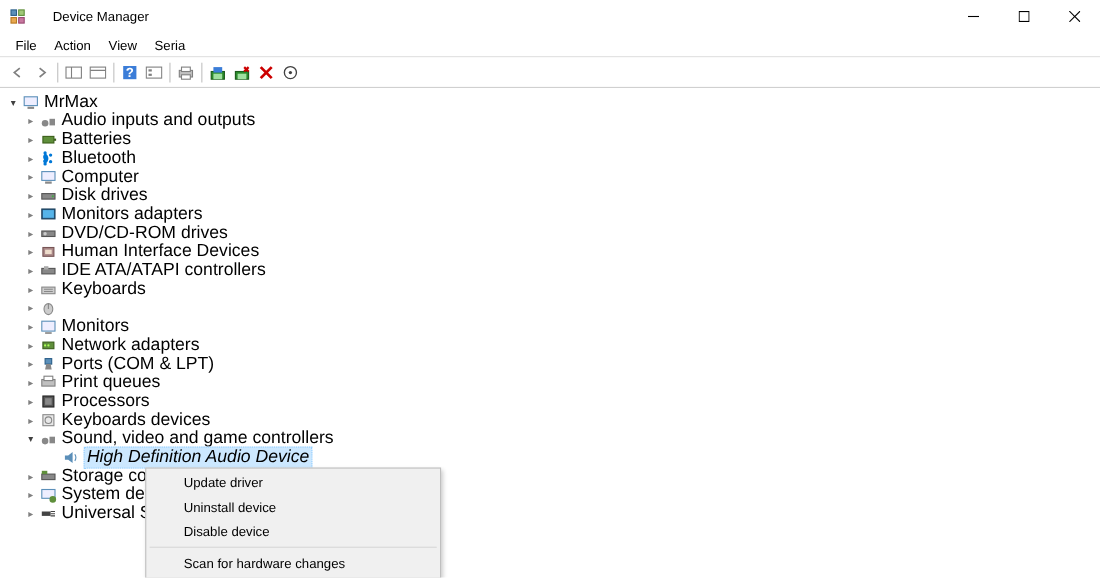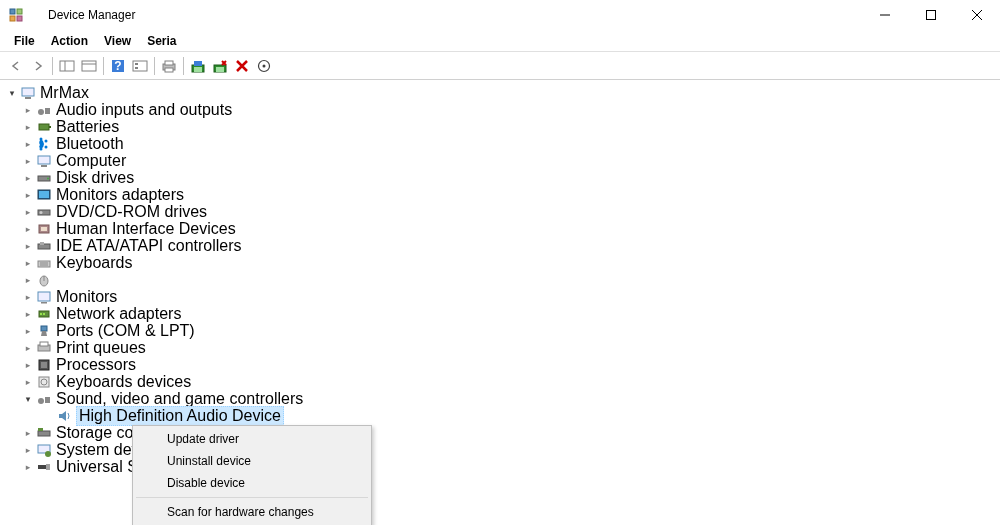--- a/index.html
+++ b/index.html
@@ -3,33 +3,33 @@
 <meta charset="utf-8">
 <style>
 * { margin: 0; padding: 0; box-sizing: border-box; font-family: "Segoe UI", Tahoma, sans-serif; font-size: 12px; }
 body { background: #fff; width: 1000px; height: 525px; overflow: hidden; position: relative; }
 .titlebar { display: flex; align-items: center; height: 30px; padding: 0 8px; }
 .titlebar-icon { width: 16px; height: 16px; margin-right: 8px; }
 .titlebar-title { flex: 1; font-size: 12px; margin-left: 16px; }
 .window-controls { display: flex; position: absolute; right: 0; top: 0; }
 .window-controls div { width: 46px; height: 30px; display: flex; align-items: center; justify-content: center; font-size: 14px; }
 .menubar { display: flex; height: 22px; align-items: center; padding: 0 6px; border-bottom: 1px solid #e0e0e0; }
-.menubar span { padding: 2px 8px; font-size: 12px; font-weight: bold; }
+.menubar span { padding: 2px 8px; font-size: 12px; }
 .toolbar { display: flex; height: 28px; align-items: center; padding: 2px 6px; border-bottom: 1px solid #d0d0d0; gap: 2px; }
 .toolbar .sep { width: 1px; height: 18px; background: #c0c0c0; margin: 0 2px; }
 .toolbar .btn { width: 20px; height: 20px; display: flex; align-items: center; justify-content: center; }
 .tree { padding: 4px 6px; user-select: none; }
 .node { display: flex; align-items: center; height: 17px; white-space: nowrap; }
 .arrow { width: 12px; height: 12px; display: inline-flex; align-items: center; justify-content: center; margin-right: 2px; color: #808080; font-size: 9px; }
 .arrow.expanded { color: #404040; }
 .node-icon { width: 16px; height: 16px; margin-right: 4px; display: inline-flex; align-items: center; justify-content: center; }
 .node-label { font-size: 16px; }
 .indent-1 { padding-left: 16px; }
 .indent-2 { padding-left: 36px; }
-.selected { background: #cce8ff; border: 1px dotted #99d1ff; padding: 0 2px; }
+.selected { background: #cce8ff; border: 1px dotted #99d1ff; padding: 0 2px; font-style: italic; }
 .context-menu { position: absolute; background: #f0f0f0; border: 1px solid #bfbfbf; box-shadow: 2px 2px 4px rgba(0,0,0,0.2); padding: 2px; }
 .context-menu .item { padding: 4px 40px 4px 32px; font-size: 12px; }
 .context-menu .divider { height: 1px; background: #d7d7d7; margin: 3px 1px; }
 svg { display: block; }
 </style>
 </head>
 <body>
 
 <div class="titlebar">
   <span class="titlebar-icon">
@@ -376,19 +376,19 @@
           <svg width="16" height="16">
             <rect x="2" y="6" width="8" height="4" fill="#444"></rect>
             <path d="M10 6 L14 6 M10 8 L14 8 M10 10 L14 10" stroke="#444"></path>
           </svg>
         </span>
         <span class="node-label">Universal Seria</span>
       </div>
     </div>
 </div>
 
-<div class="context-menu" style="left:132px; top:425px; width:240px">
+<div class="context-menu" style="left:132px; top:425px; width:269px">
   <div class="item">Update driver</div>
   <div class="item">Uninstall device</div>
   <div class="item">Disable device</div>
   <div class="divider"></div>
   <div class="item">Scan for hardware changes</div>
 </div>
 
 </body></html>

